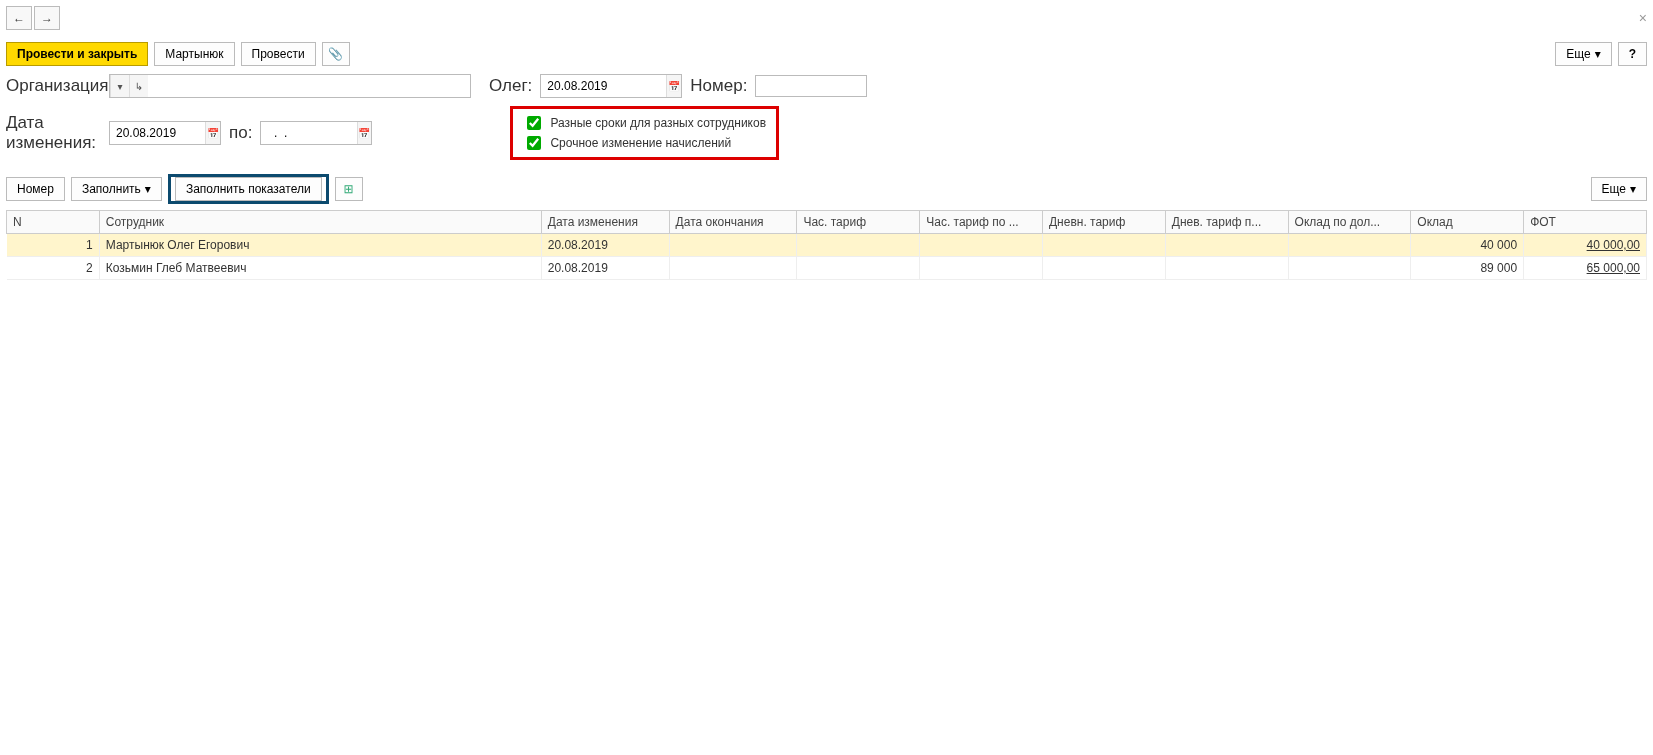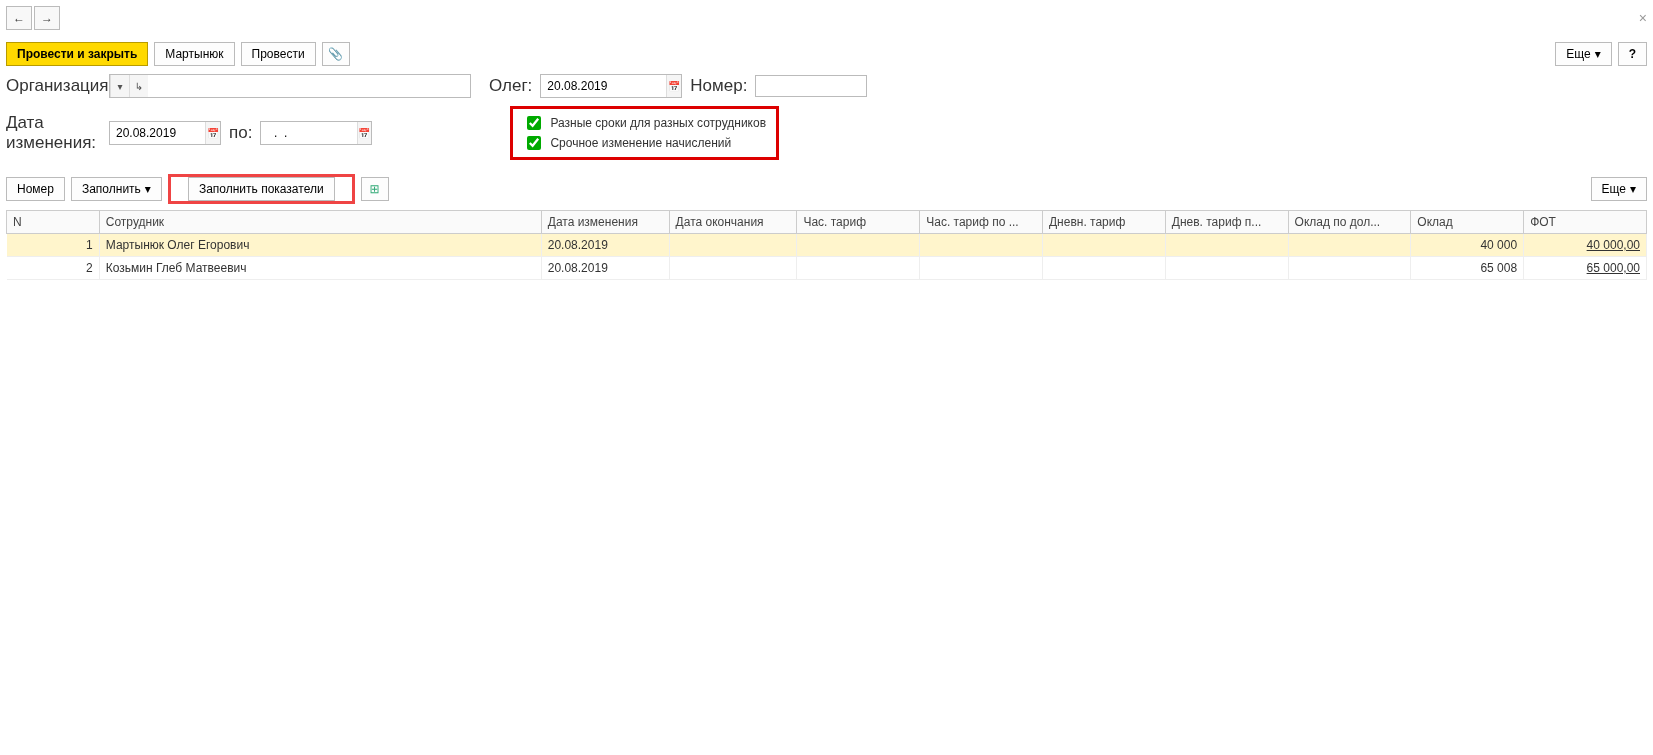--- a/index.html
+++ b/index.html
@@ -117,22 +117,22 @@
 .checkbox-row input[type=checkbox] {
   width: 14px;
   height: 14px;
   accent-color: #0a0;
 }
 .red-box {
   border: 3px solid #d00;
   padding: 4px 10px;
 }
 .red-box-inline {
-  border: 3px solid #ef4444;
-  padding: 0 17px;
+  border: 3px solid #0c4a6e;
+  padding: 0 4px;
 }
 .table-toolbar {
   display: flex;
   align-items: center;
   gap: 6px;
   margin-top: 10px;
 }
 .main-table {
   width: 100%;
   border-collapse: collapse;
@@ -412,21 +412,21 @@
         <tr>
           <td class="col-n col-num">2</td>
           <td>Козьмин Глеб Матвеевич</td>
           <td>20.08.2019</td>
           <td></td>
           <td></td>
           <td></td>
           <td></td>
           <td></td>
           <td></td>
-          <td class="col-num">65 008</td>
+          <td class="col-num">89 000</td>
           <td class="col-num"><span class="fot-val">65 000,00</span></td>
         </tr>
       </tbody>
   </table>
 
   <div class="dialog">
     <div class="dlg-titlebar">
       <span style="color:#e6a800;font-weight:bold;margin-right:4px">1c</span>
       <span>Заполнение показателей  (1С:Предприятие)</span>
       <span class="spacer"></span>

